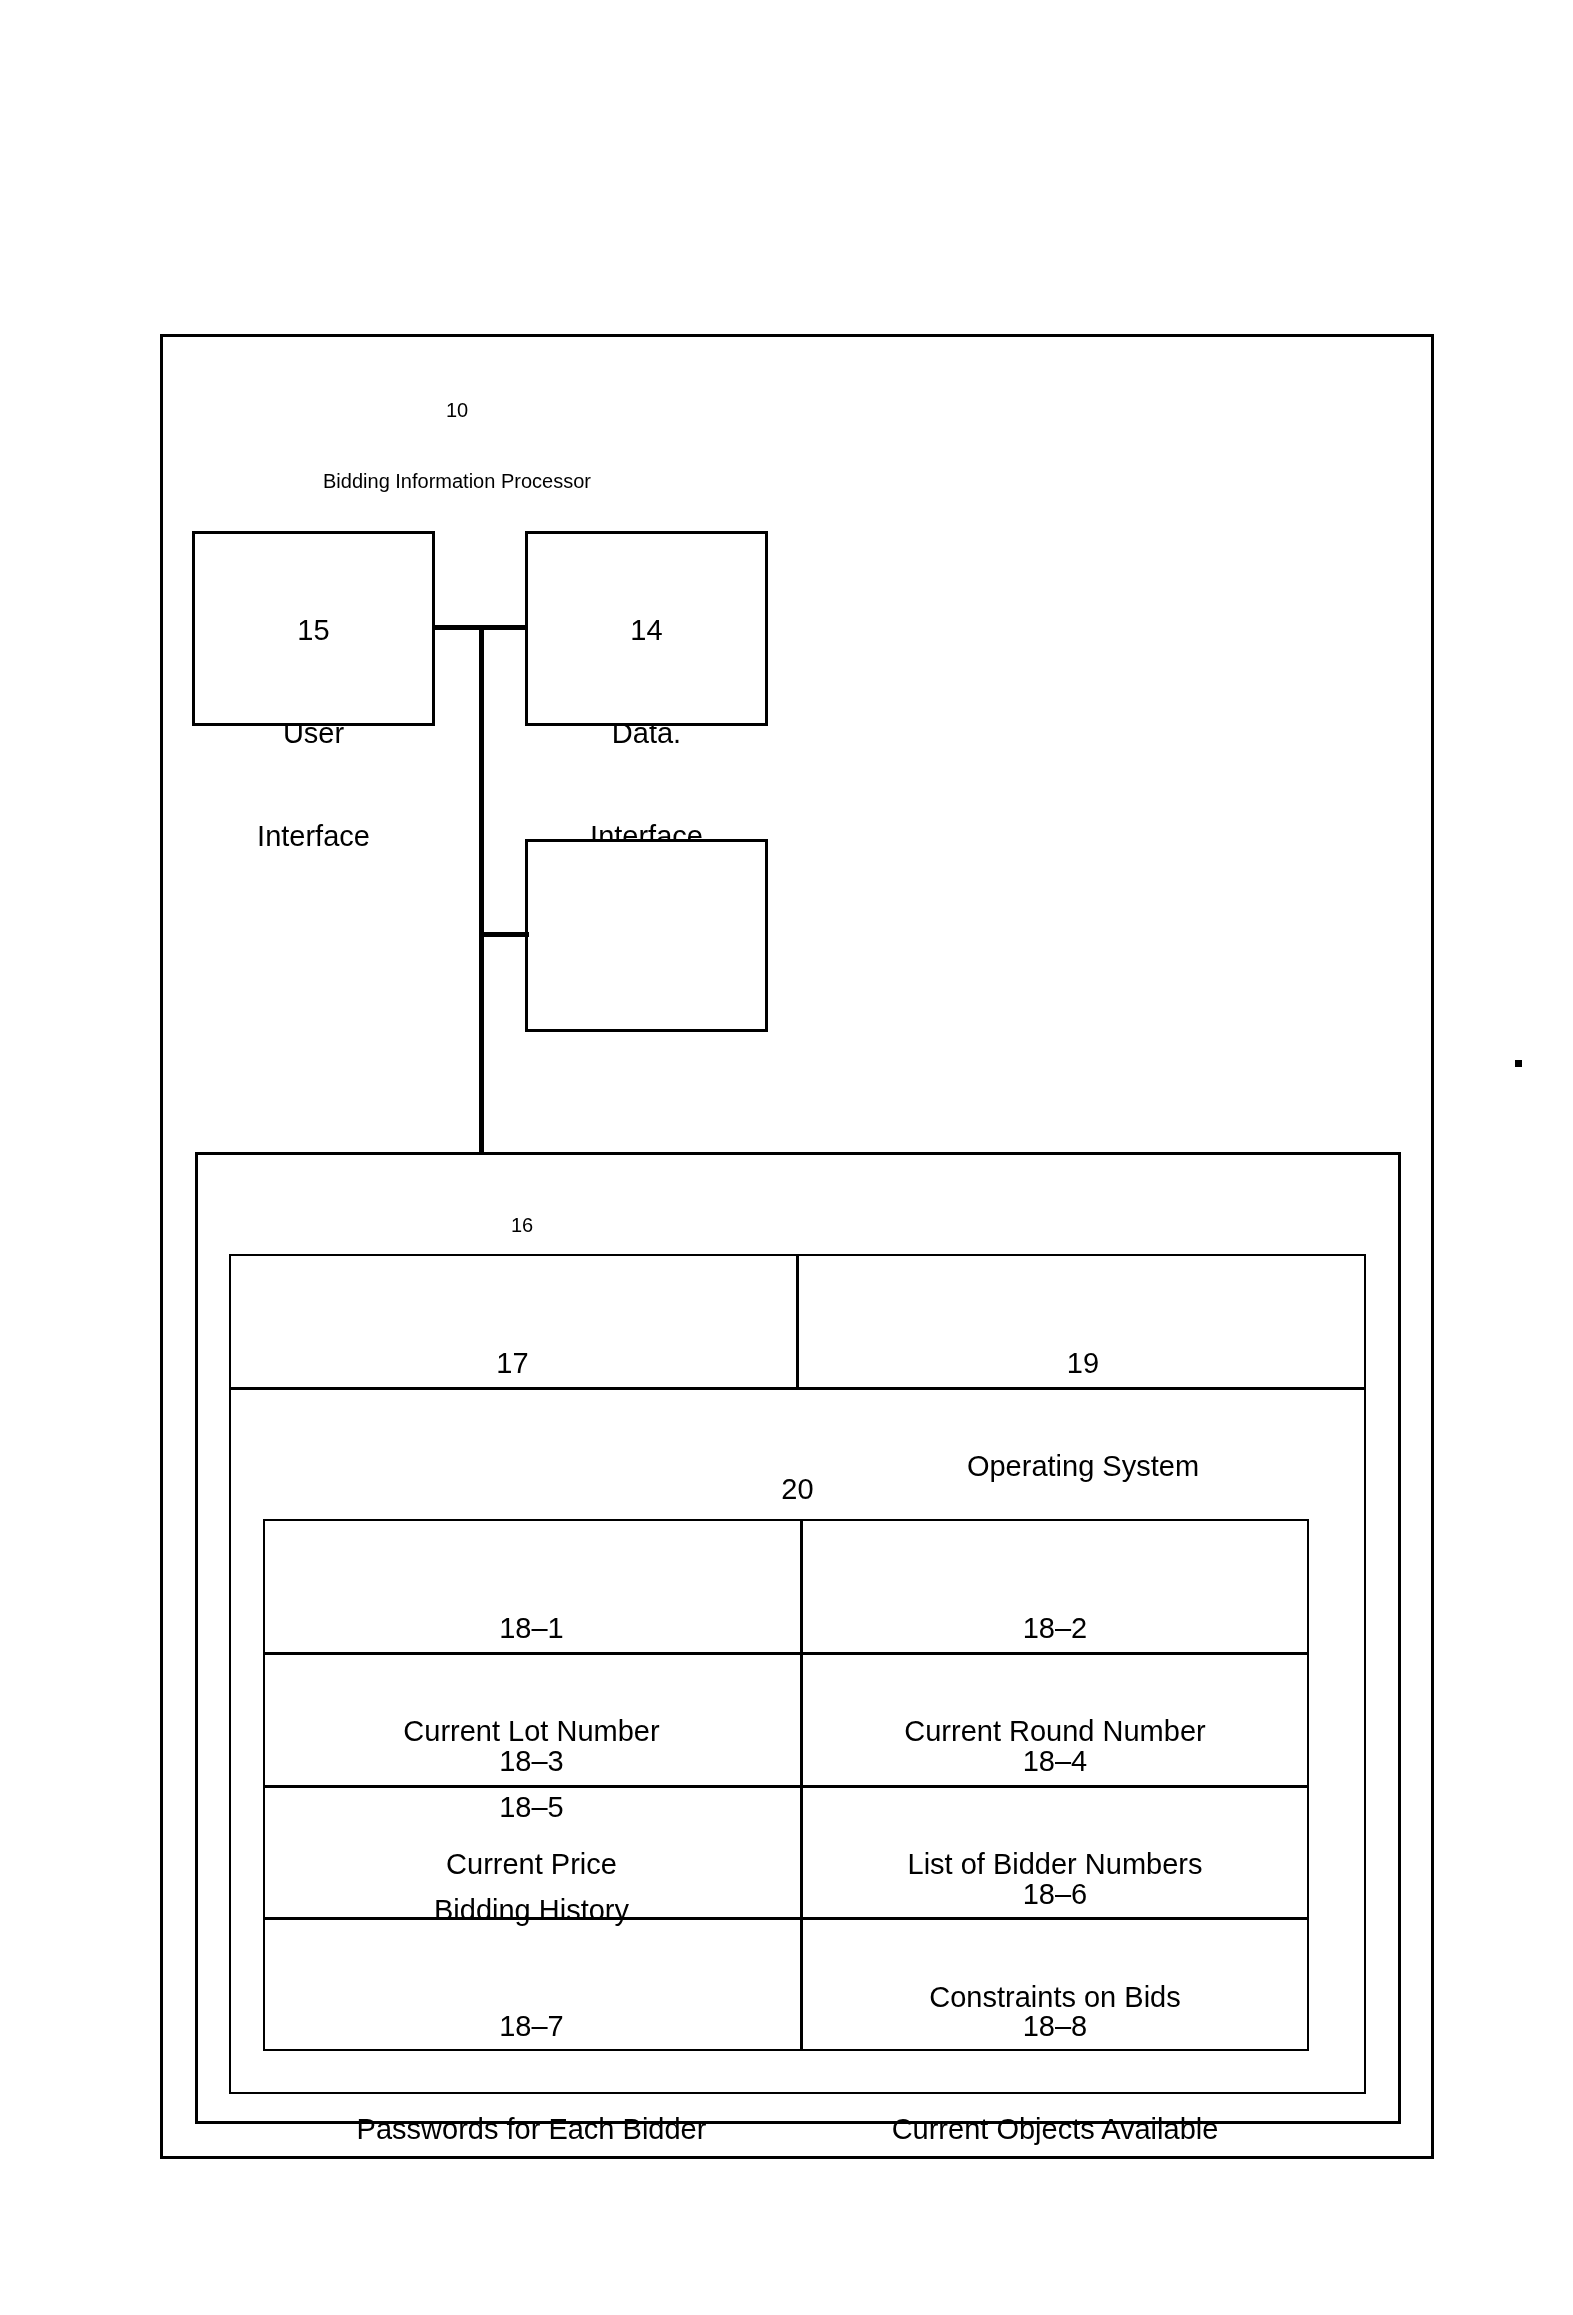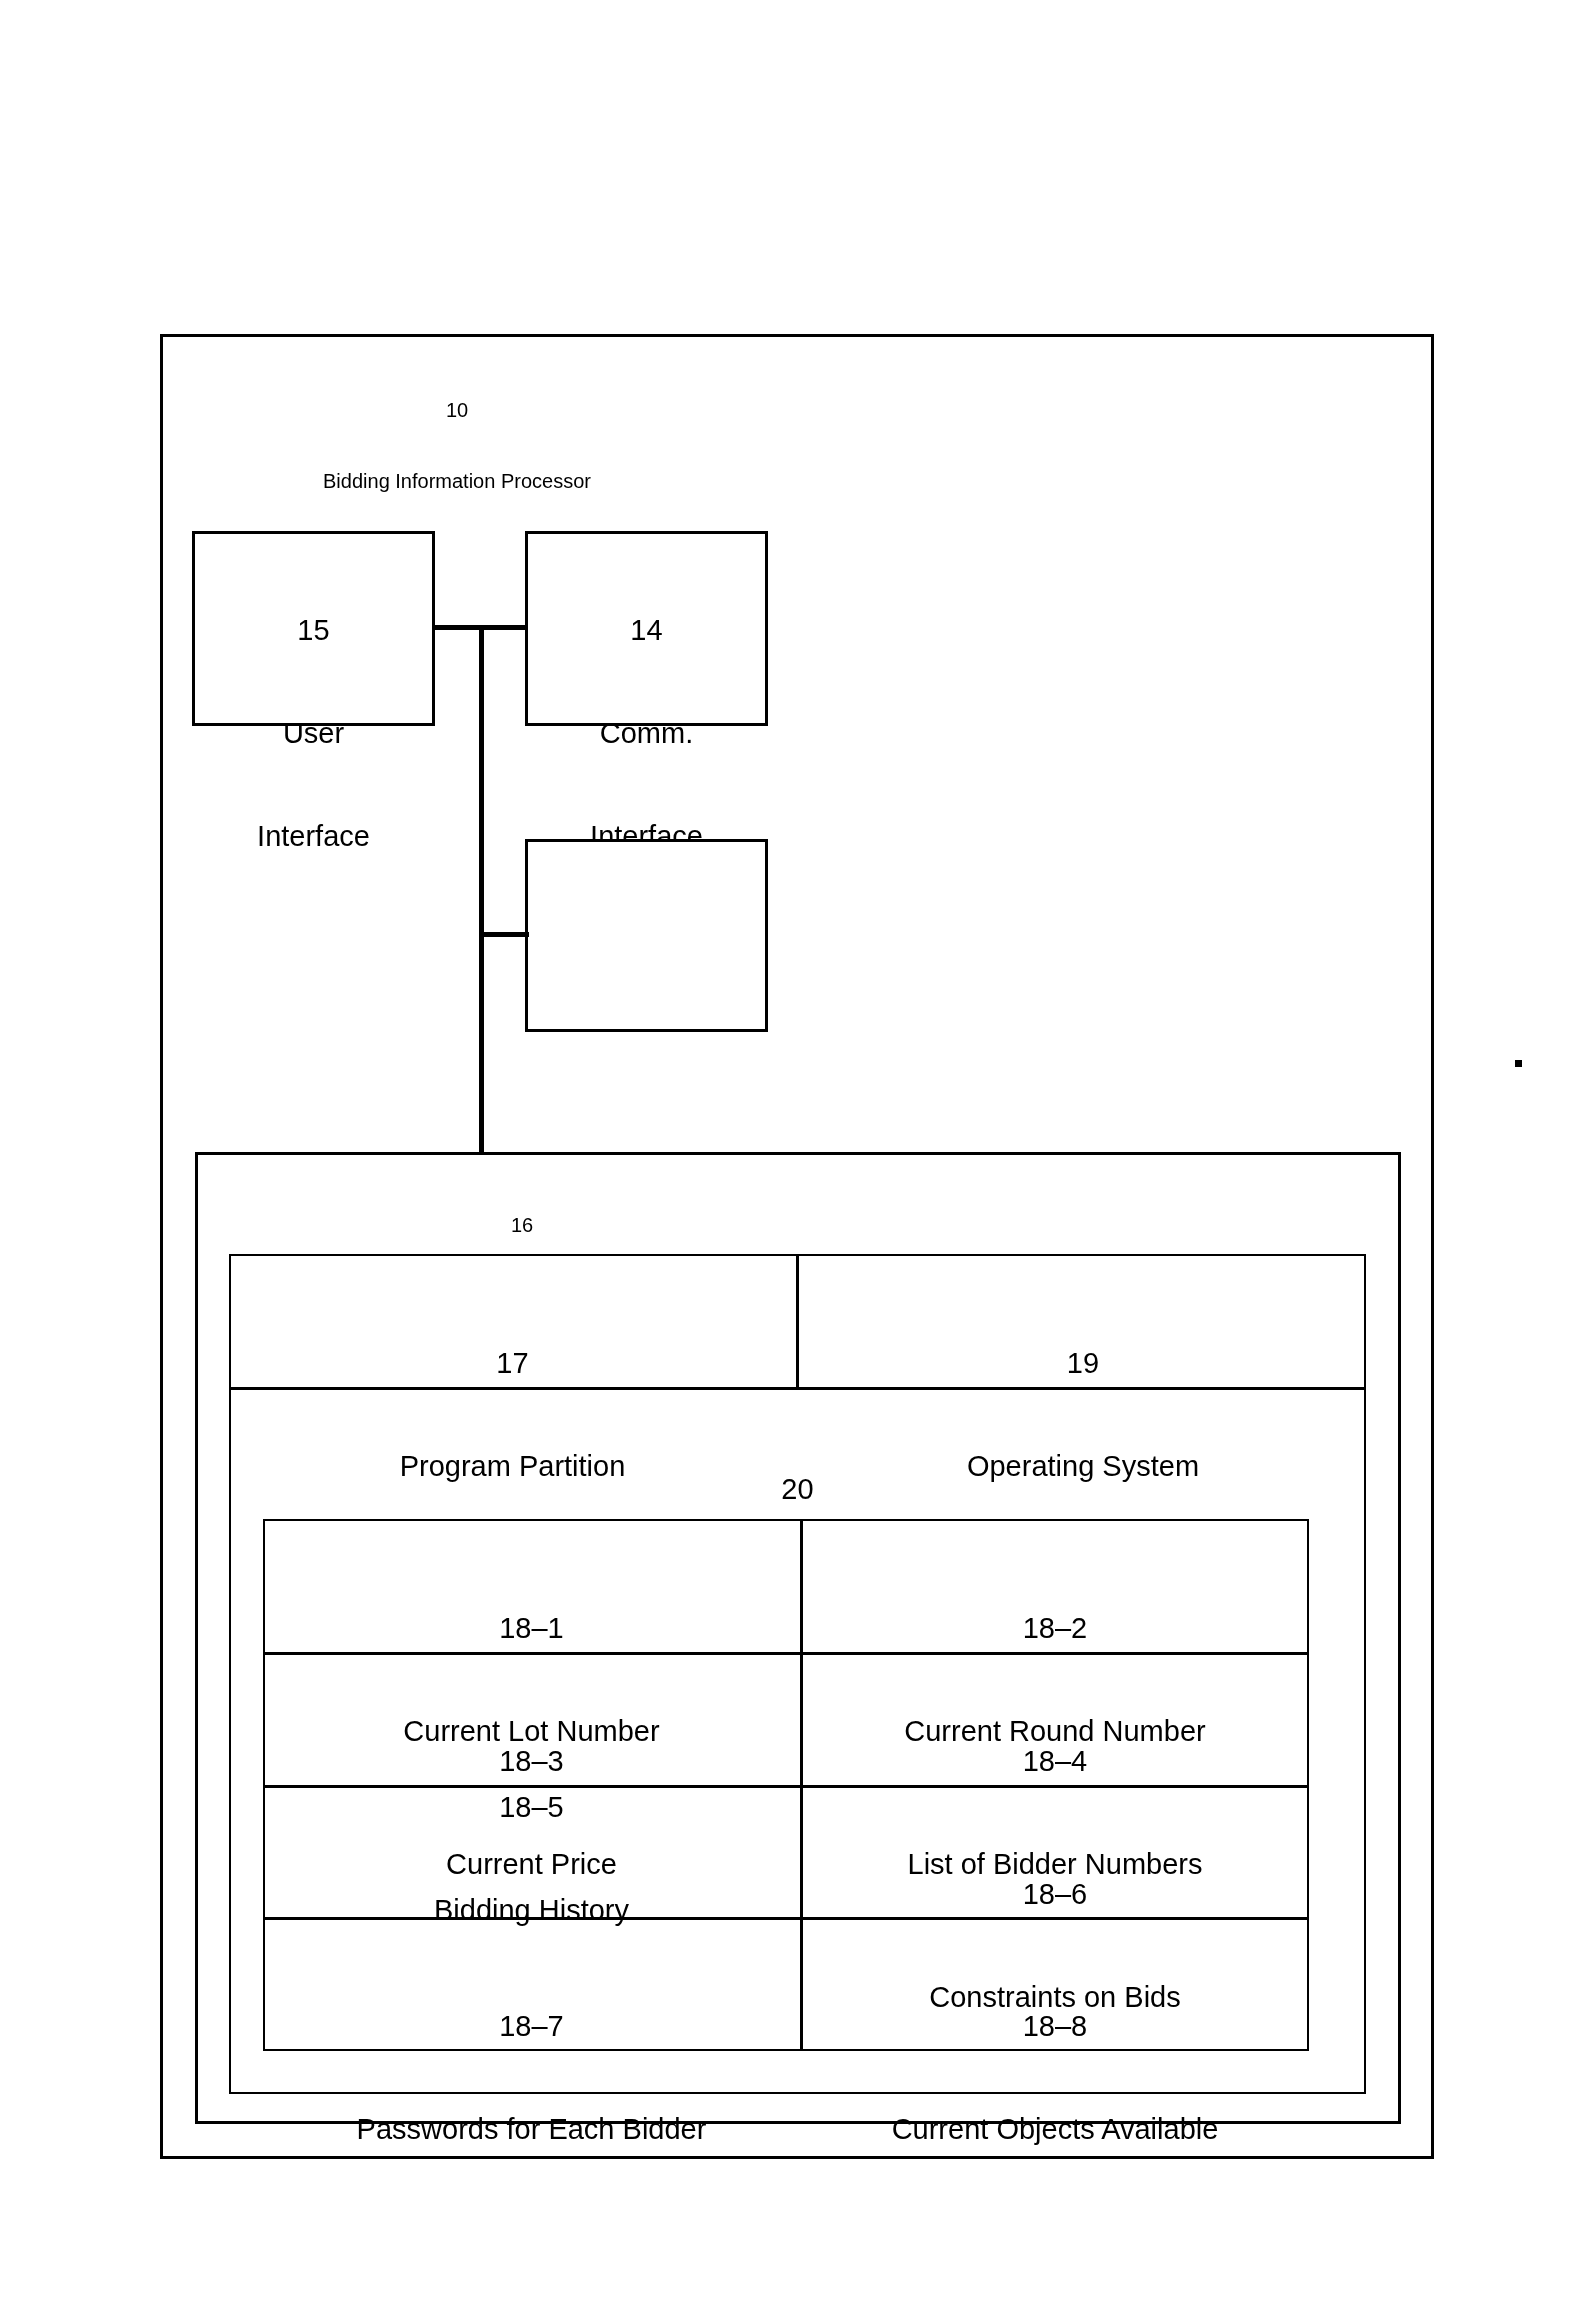--- a/index.html
+++ b/index.html
@@ -90,21 +90,21 @@
   <div class="box" style="left:192px; top:531px; width:243px; height:195px;"></div>
   <div class="lbl" style="left:192px; top:545px; width:243px;">
     <span class="num">15</span>
     <span class="nm">User</span>
     <span class="nm">Interface</span>
   </div>
 
   <div class="box" style="left:525px; top:531px; width:243px; height:195px;"></div>
   <div class="lbl" style="left:525px; top:545px; width:243px;">
     <span class="num">14</span>
-    <span class="nm">Comm.</span>
+    <span class="nm">Data.</span>
     <span class="nm">Interface</span>
   </div>
 
   <div class="box" style="left:525px; top:839px; width:243px; height:193px;"></div>
 
   <div class="wire" style="left:433px; top:625px; width:94px; height:4.6px;"></div>
 
   <div class="wire" style="left:479px; top:625px; width:4.6px; height:531px;"></div>
 
   <div class="wire" style="left:479px; top:932px; width:50px; height:4.6px;"></div>
@@ -116,21 +116,20 @@
   </div>
 
   <div class="thinbox" style="left:229px; top:1254px; width:1137px; height:840px;"></div>
 
   <div class="wire" style="left:229px; top:1387px; width:1137px; height:2.8px;"></div>
 
   <div class="wire" style="left:796px; top:1254px; width:2.8px; height:135px;"></div>
 
   <div class="lbl" style="left:229px; top:1278px; width:567px;">
     <span class="num">17</span>
-    <span class="nm">Program Partition</span>
   </div>
 
   <div class="lbl" style="left:799px; top:1278px; width:568px;">
     <span class="num">19</span>
     <span class="nm">Operating System</span>
   </div>
 
   <div class="lbl" style="left:229px; top:1404px; width:1137px;">
     <span class="num">20</span>
     <span class="nm">Data Partition</span>

